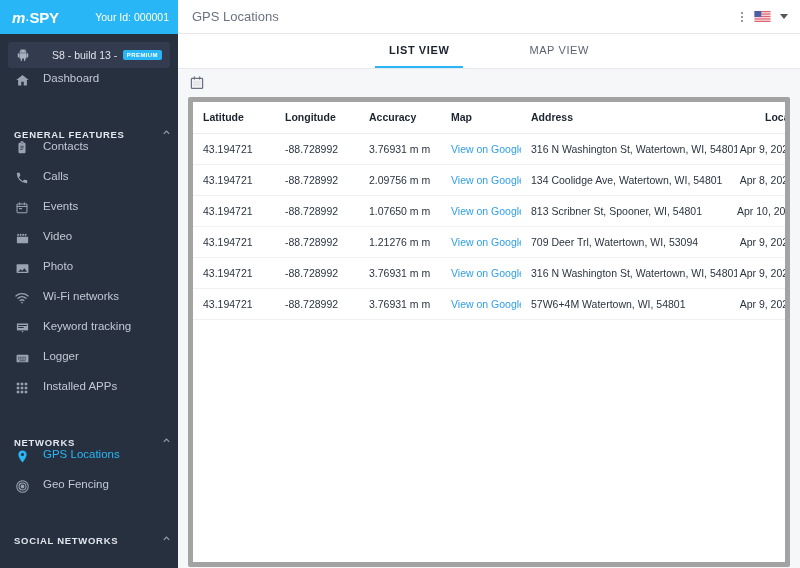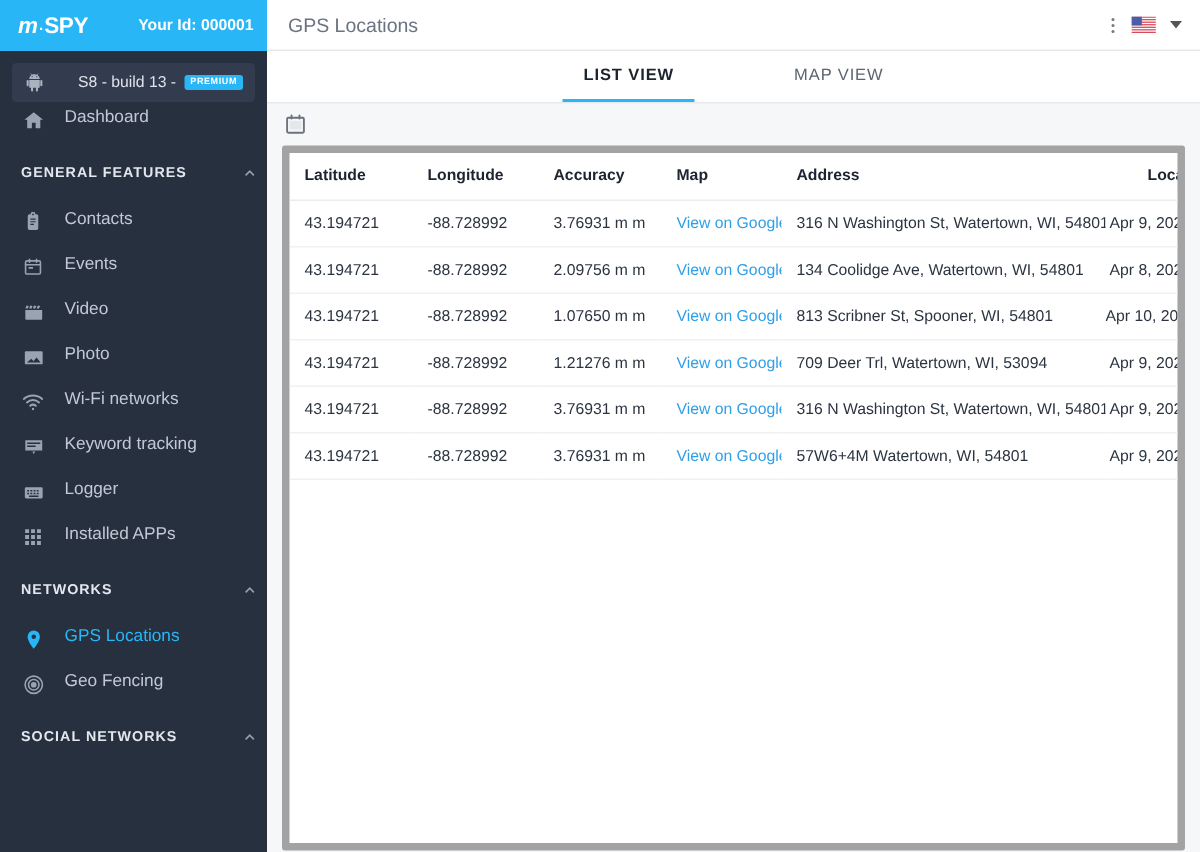--- a/index.html
+++ b/index.html
@@ -46,21 +46,21 @@
   }
   #logo .m-glyph {
     position: relative;
     display: inline-block;
     font-style: italic;
     margin-right: 1px;
   }
   #user-id {
     color: #fff;
     font-size: 10.5px;
-    font-weight: bold;
+    font-weight: normal;
   }
 
   #device-select {
     margin: 8px 8px 4px 8px;
     height: 26px;
     background: #323c4e;
     border-radius: 3px;
     display: flex;
     align-items: center;
     padding: 0 8px;
@@ -106,21 +106,21 @@
     justify-content: center;
     color: #9aa3b2;
   }
   .nav-item .lbl { margin-left: 13px; }
   .nav-item.active { color: #29b6f6; }
   .nav-item.active .ico { color: #29b6f6; }
 
   .nav-section {
     height: 30px;
     display: flex;
-    align-items: flex-start;
+    align-items: flex-end;
     justify-content: space-between;
     padding: 0 6px 0 14px;
     margin-top: 8px;
     color: #e3e7ee;
     font-size: 9.5px;
     font-weight: bold;
     letter-spacing: 0.7px;
     cursor: pointer;
   }
   .nav-section .chev { color: #97a0ae; font-size: 9px; }
@@ -288,20 +288,28 @@
   <div class="nav-item">
     <span class="ico">
       <svg viewBox="0 0 24 24" width="14" height="14" fill="currentColor">
           <path d="M16 3h-1.2a2.8 2.8 0 00-5.6 0H8a2 2 0 00-2 2v14a2 2 0 002 2h8a2 2 0 002-2V5a2 2 0 00-2-2zm-4-.6a1 1 0 110 2 1 1 0 010-2zM9 8h6v1.4H9zm0 3h6v1.4H9zm0 3h4v1.4H9z"></path>
         </svg>
     </span>
     <span class="lbl">Contacts</span>
   </div>
 
 
+  <div class="nav-item">
+    <span class="ico">
+      <svg viewBox="0 0 24 24" width="14" height="14" fill="currentColor">
+          <path d="M6.6 10.8a15 15 0 006.6 6.6l2.2-2.2a1 1 0 011-.24 11 11 0 003.5.56 1 1 0 011 1V20a1 1 0 01-1 1A17 17 0 013 4a1 1 0 011-1h3.5a1 1 0 011 1 11 11 0 00.56 3.5 1 1 0 01-.25 1z"></path>
+        </svg>
+    </span>
+    <span class="lbl">Calls</span>
+  </div>
 
   <div class="nav-item">
     <span class="ico">
       <svg viewBox="0 0 24 24" width="14" height="14" fill="none" stroke="currentColor" stroke-width="1.8">
           <rect x="3.5" y="5" width="17" height="15" rx="1.5"></rect>
           <path d="M3.5 9.5h17M8 3.2v3.4M16 3.2v3.4" stroke-linecap="round"></path>
           <path d="M7 13h5" stroke-width="2"></path>
         </svg>
     </span>
     <span class="lbl">Events</span>

